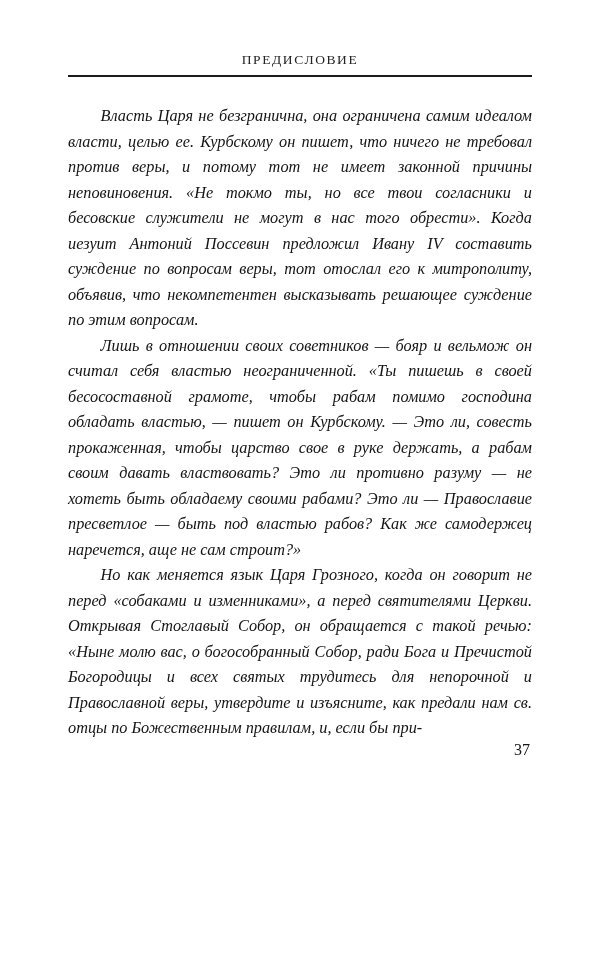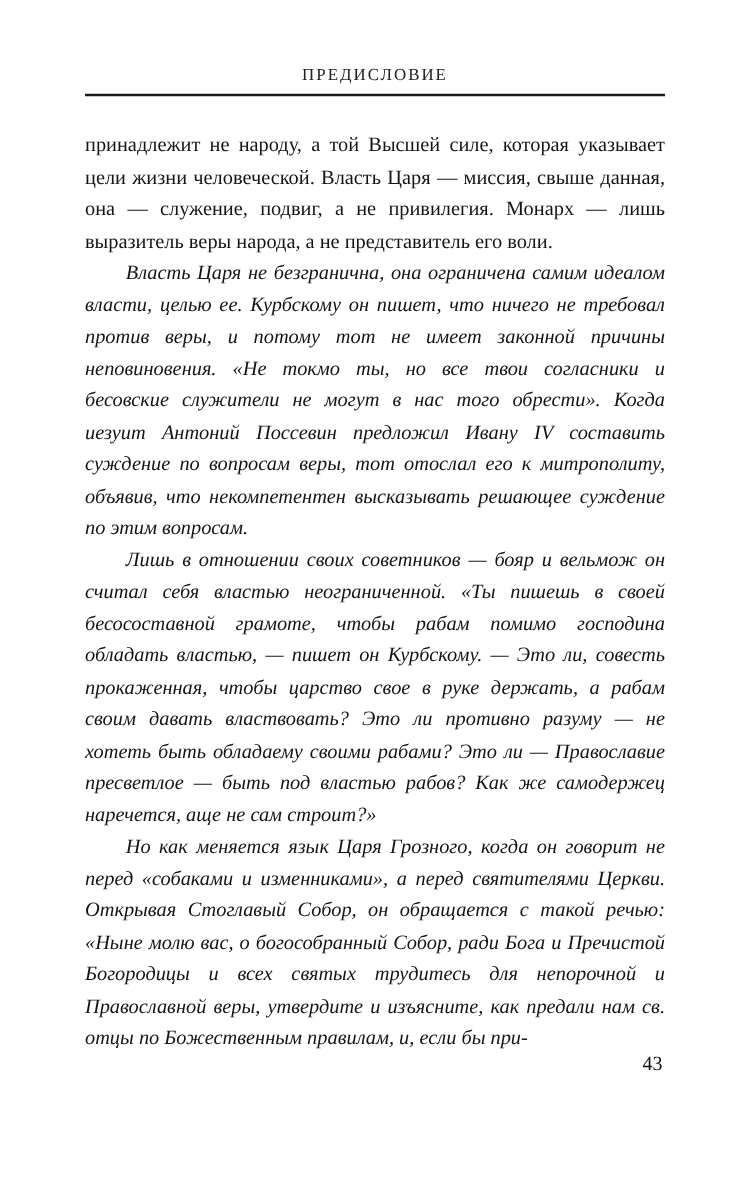--- a/index.html
+++ b/index.html
@@ -71,23 +71,22 @@
 </style>
 </head>
 <body>
 
 <div class="page">
 
   <div class="running-head">ПРЕДИСЛОВИЕ</div>
   <div class="head-rule"></div>
 
   <div class="body-text">
-    <p class="noindent">принадлежит не народу, а той Высшей силе, которая указывает цели жизни человеческой. Власть Царя — миссия, свыше данная, она — служение, подвиг, а не привилегия. Монарх — лишь выразитель веры народа, а не представитель его воли.</p>
     <p class="indent">Власть Царя не безгранична, она ограничена самим идеалом власти, целью ее. Курбскому он пишет, что ничего не требовал против веры, и потому тот не имеет законной причины неповиновения. «Не токмо ты, но все твои согласники и бесовские служители не могут в нас того обрести». Когда иезуит Антоний Поссевин предложил Ивану IV составить суждение по вопросам веры, тот отослал его к митрополиту, объявив, что некомпетентен высказывать решающее суждение по этим вопросам.</p>
     <p class="indent">Лишь в отношении своих советников — бояр и вельмож он считал себя властью неограниченной. «Ты пишешь в своей бесосоставной грамоте, чтобы рабам помимо господина обладать властью, — пишет он Курбскому. — Это ли, совесть прокаженная, чтобы царство свое в руке держать, а рабам своим давать властвовать? Это ли противно разуму — не хотеть быть обладаему своими рабами? Это ли — Православие пресветлое — быть под властью рабов? Как же самодержец наречется, аще не сам строит?»</p>
     <p class="indent">Но как меняется язык Царя Грозного, когда он говорит не перед «собаками и изменниками», а перед святителями Церкви. Открывая Стоглавый Собор, он обращается с такой речью: «Ныне молю вас, о богособранный Собор, ради Бога и Пречистой Богородицы и всех святых трудитесь для непорочной и Православной веры, утвердите и изъясните, как предали нам св. отцы по Божественным правилам, и, если бы при-</p>
   </div>
 
   <div class="spacer"></div>
 
-  <div class="folio">43</div>
+  <div class="folio">37</div>
 
 </div>
 
 </body></html>

